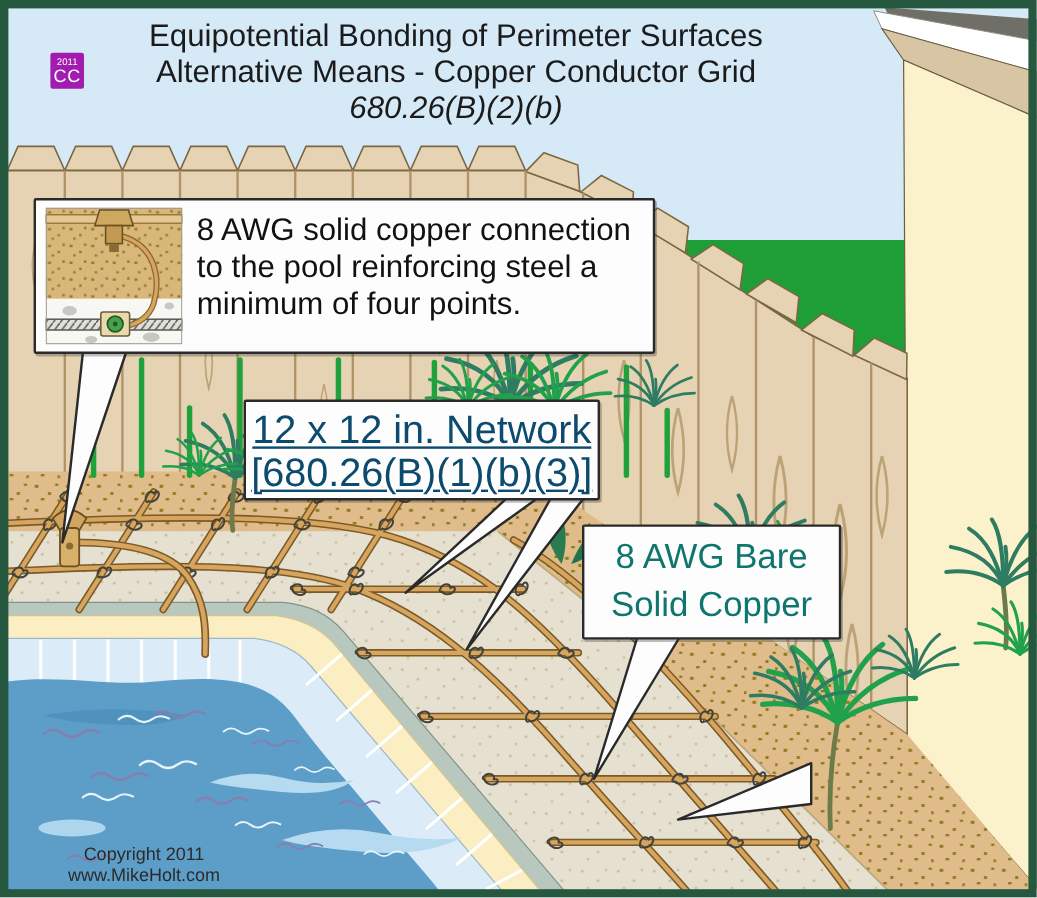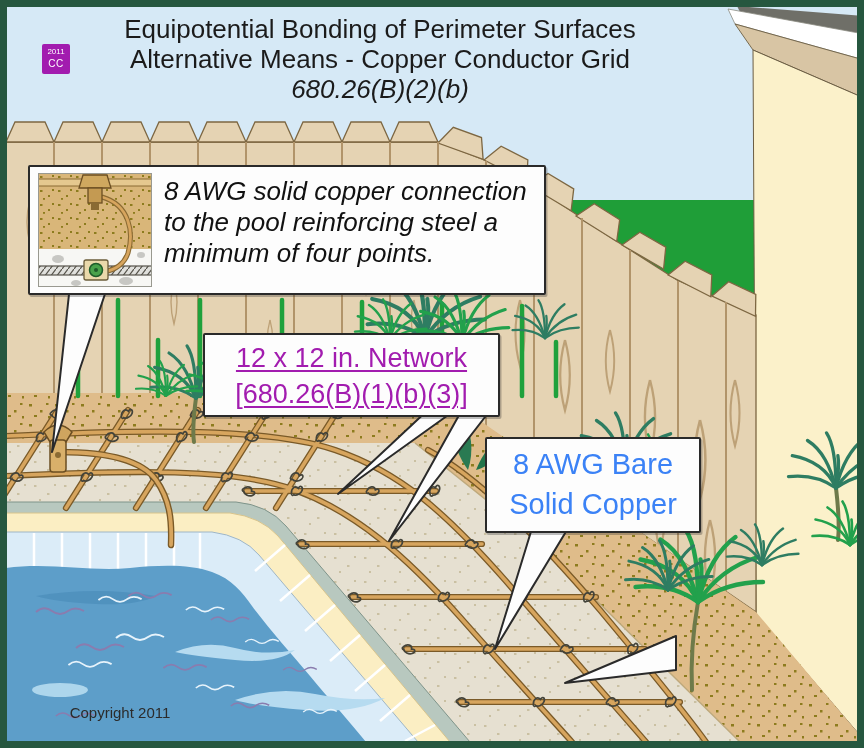--- a/index.html
+++ b/index.html
@@ -6,33 +6,33 @@
   .stage{position:relative;width:864px;height:748px;overflow:hidden;
          font-family:"Liberation Sans","DejaVu Sans",sans-serif;}
   .scene{position:absolute;left:0;top:0;z-index:0;}
   .overlay{position:absolute;z-index:2;}
   .title-block{left:20px;top:14px;width:720px;text-align:center;color:#1b1b1b;}
   .title-line{font-size:26px;line-height:30px;white-space:nowrap;}
   .title-line.italic{font-style:italic;}
   .badge{left:42px;top:44px;width:28px;height:30px;background:#a21caf;color:#fff;
          text-align:center;border-radius:2px;}
   .badge .yr{display:block;font-size:8px;line-height:10px;margin-top:3px;}
-  .badge .cc{display:block;font-size:10px;line-height:14px;letter-spacing:.5px;}
+  .badge .cc{display:block;font-size:15px;line-height:14px;letter-spacing:.5px;}
   .callout{position:absolute;z-index:2;background:#fdfdfd;border:2px solid #2a2a2a;
            border-radius:2px;box-shadow:1.5px 2px 0 rgba(40,40,40,.3);box-sizing:border-box;}
-  .c1{left:28px;top:165px;width:518px;height:130px;font-style:italic;}
+  .c1{left:28px;top:165px;width:518px;height:130px;}
   .c1 .inset-wrap{position:absolute;left:8px;top:6px;width:114px;height:114px;}
   .c1 .txt{position:absolute;left:134px;top:9px;width:380px;font-size:26px;
            line-height:31px;color:#111;}
   .c2{left:203px;top:333px;width:297px;height:84px;text-align:center;}
-  .c2 .txt{padding-top:5px;font-size:27px;line-height:36px;color:#a21caf;}
+  .c2 .txt{padding-top:5px;font-size:33px;line-height:36px;color:#0c4a6e;}
   .c2 .txt span{display:block;text-decoration:underline;text-decoration-thickness:2px;
                 text-underline-offset:3px;}
   .c3{left:485px;top:437px;width:216px;height:96px;text-align:center;}
-  .c3 .txt{padding-top:5px;font-size:29px;line-height:40px;color:#3b82f6;}
+  .c3 .txt{padding-top:5px;font-size:29px;line-height:40px;color:#0f766e;}
   .c4{left:663px;top:608px;width:182px;height:89px;text-align:center;}
   .c4 .txt{padding-top:1px;font-size:30px;line-height:42px;color:#1d5e93;}
   .copyright{left:30px;top:704px;width:180px;text-align:center;font-size:15px;
              line-height:17px;color:#2b2b2b;}
   .blk{display:block;}
 </style>
 </head>
 <body>
 
 <div class="stage">
@@ -446,15 +446,16 @@
 <div class="callout c3">
   <div class="txt">
     <span class="blk">8 AWG Bare</span>
     <span class="blk">Solid Copper</span>
   </div>
 </div>
 
 
 <div class="overlay copyright">
   <span class="blk">Copyright 2011</span>
+  <span class="blk">www.MikeHolt.com</span>
 </div>
 
 </div>
 
 </body></html>

